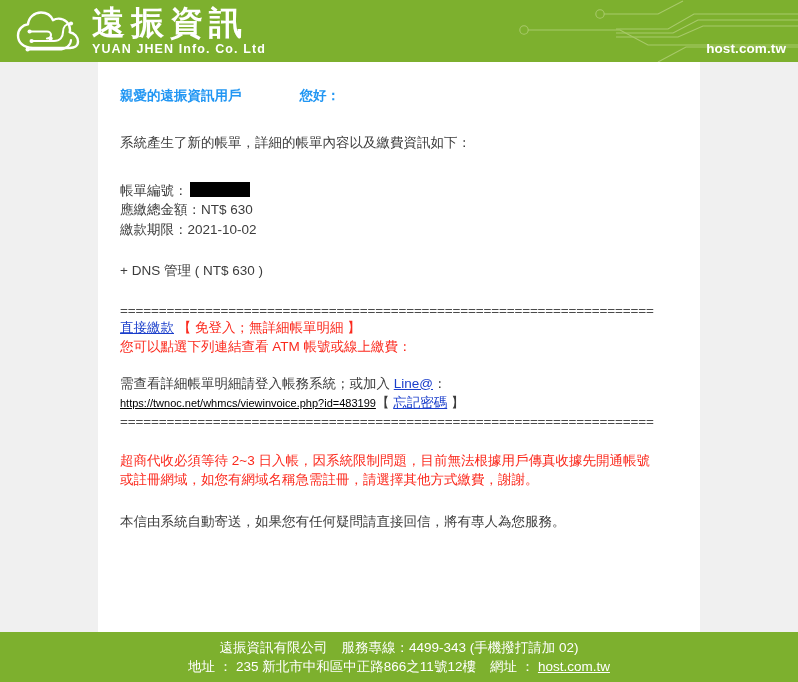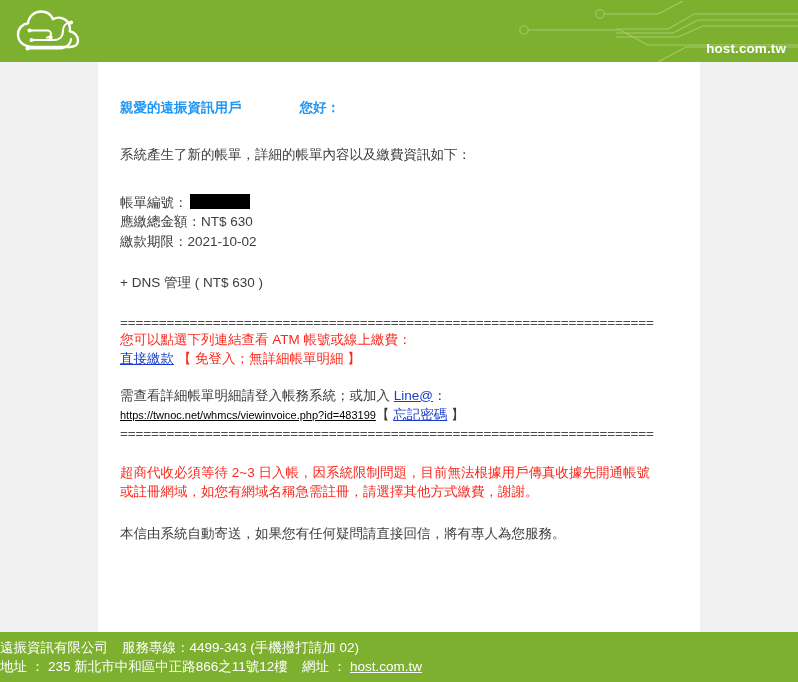--- a/index.html
+++ b/index.html
@@ -82,21 +82,21 @@
   .sheet {
     position: absolute;
     left: 98px;
     top: 0;
     width: 602px;
     height: 570px;
     background: #ffffff;
     box-sizing: border-box;
   }
   .sheet-inner {
-    padding: 36px 0 0 22px;
+    padding: 24px 0 0 22px;
   }
 
   .mailtext {
     font-size: 13.5px;
     line-height: 19.5px;
     color: #3c3c3c;
     font-family: Liberation Sans, sans-serif;
   }
   .greeting {
     color: #2196f3;
@@ -146,21 +146,21 @@
     text-decoration: underline;
     font-size: 11px;
   }
 
   
   .footer {
     width: 798px;
     height: 50px;
     background: #7db02e;
     color: #ffffff;
-    text-align: left;
+    text-align: center;
     font-size: 13.5px;
     line-height: 19px;
     padding-top: 6px;
     box-sizing: border-box;
   }
   .footer div { white-space: nowrap; }
   .footer .flnk {
     color: #ffffff;
     text-decoration: underline;
   }
@@ -197,20 +197,24 @@
         <path d="M14 42.5 L45 42.5 C52 42.5 57 38 57 33"></path>
       </g>
       <g fill="#ffffff">
         <circle cx="15.6" cy="24.5" r="2.1"></circle>
         <circle cx="17.6" cy="34" r="2.1"></circle>
         <circle cx="13.6" cy="42.5" r="2.1"></circle>
         <circle cx="57" cy="16.5" r="2.1"></circle>
         <circle cx="36.6" cy="31.5" r="2.1"></circle>
       </g>
     </svg>
+    <div class="logo-text">
+      <div class="logo-cn">遠振資訊</div>
+      <div class="logo-en">YUAN JHEN Info. Co. Ltd</div>
+    </div>
   </div>
 
   <div class="header-site">host.com.tw</div>
 </div>
 
 <div class="page">
   <div class="sheet">
     <div class="sheet-inner">
 
       <div class="greeting">
@@ -230,26 +234,26 @@
       <div class="mailtext">繳款期限：2021-10-02</div>
 
       <div class="spacer-md"></div>
 
       <div class="mailtext">+ DNS 管理   ( NT$ 630 )</div>
 
       <div class="spacer-md"></div>
 
       <div class="sep">=====================================================================</div>
 
-      <div class="red">您可以點選下列連結查看 ATM 帳號或線上繳費：</div>
-
       <div class="red">
         <a class="lnk" href="#">直接繳款</a>
         <span>【 免登入；無詳細帳單明細 】</span>
       </div>
+
+      <div class="red">您可以點選下列連結查看 ATM 帳號或線上繳費：</div>
 
       <div class="spacer-sm"></div>
 
       <div class="mailtext">
         <span>需查看詳細帳單明細請登入帳務系統；或加入 </span><a class="lnk" href="#">Line@</a><span>：</span>
       </div>
 
       <div class="mailtext">
         <a class="lnk-url" href="#">https://twnoc.net/whmcs/viewinvoice.php?id=483199</a><span>【 </span><a class="lnk" href="#">忘記密碼</a><span> 】</span>
       </div>

